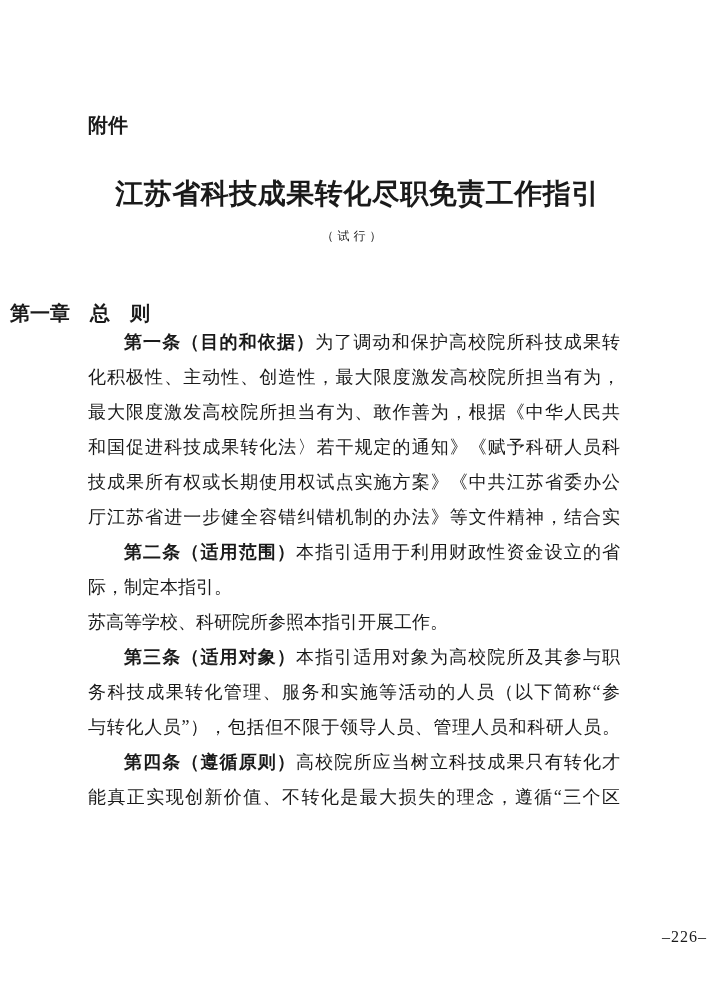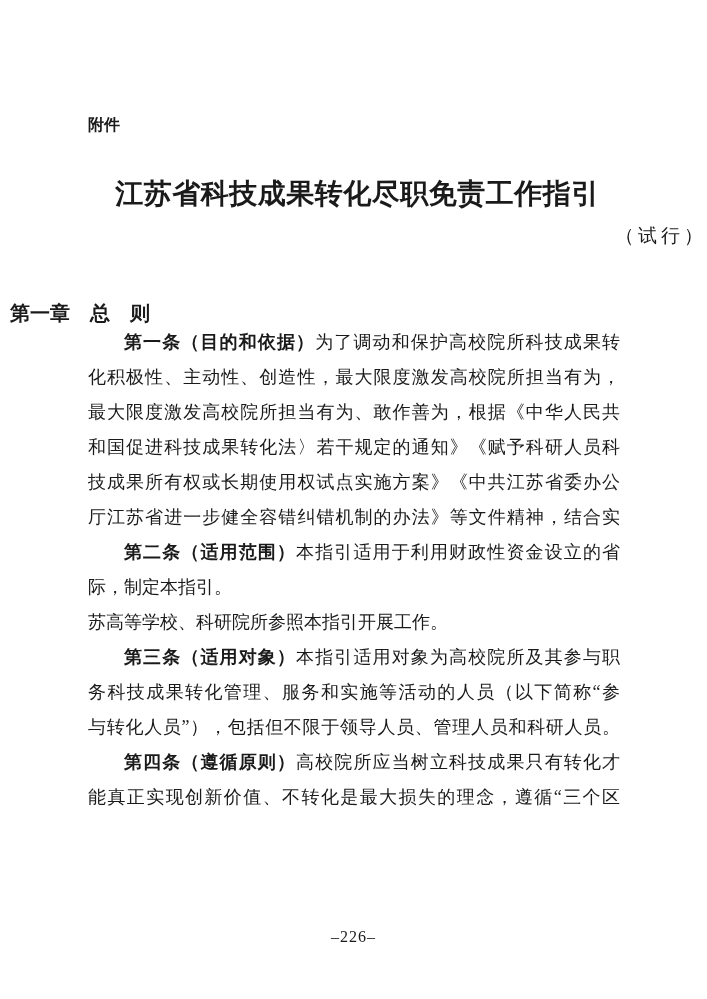--- a/index.html
+++ b/index.html
@@ -15,42 +15,42 @@
     color: #1a1a1a;
     font-family: "Liberation Serif", "DejaVu Serif", serif;
     overflow: hidden;
   }
   .attachment {
     position: absolute;
     top: 112px;
     left: 88px;
     font-family: "Liberation Sans", "DejaVu Sans", sans-serif;
     font-weight: bold;
-    font-size: 16px;
+    font-size: 20px;
     line-height: 26px;
   }
   .doc-title {
     position: absolute;
     top: 176px;
     left: 4px;
     width: 100%;
     margin: 0;
     text-align: center;
     font-size: 28px;
     font-weight: bold;
     line-height: 36px;
     letter-spacing: 0.5px;
   }
   .doc-subtitle {
     position: absolute;
     top: 224px;
     left: 0;
     width: 100%;
-    text-align: right;
-    font-size: 19px;
+    text-align: center;
+    font-size: 12px;
     line-height: 24px;
     letter-spacing: 4px;
   }
   .chapter {
     position: absolute;
     top: 290px;
     left: 0;
     width: 100%;
     margin: 10px;
     text-align: left;
@@ -80,21 +80,21 @@
     text-indent: 2em;
   }
   .lead {
     font-weight: bold;
   }
   .page-number {
     position: absolute;
     top: 926px;
     left: 0;
     width: 100%;
-    text-align: center;
+    text-align: right;
     font-size: 16px;
     line-height: 22px;
     letter-spacing: 1px;
   }
 </style>
 </head>
 <body>
 
 <div class="page">
 

